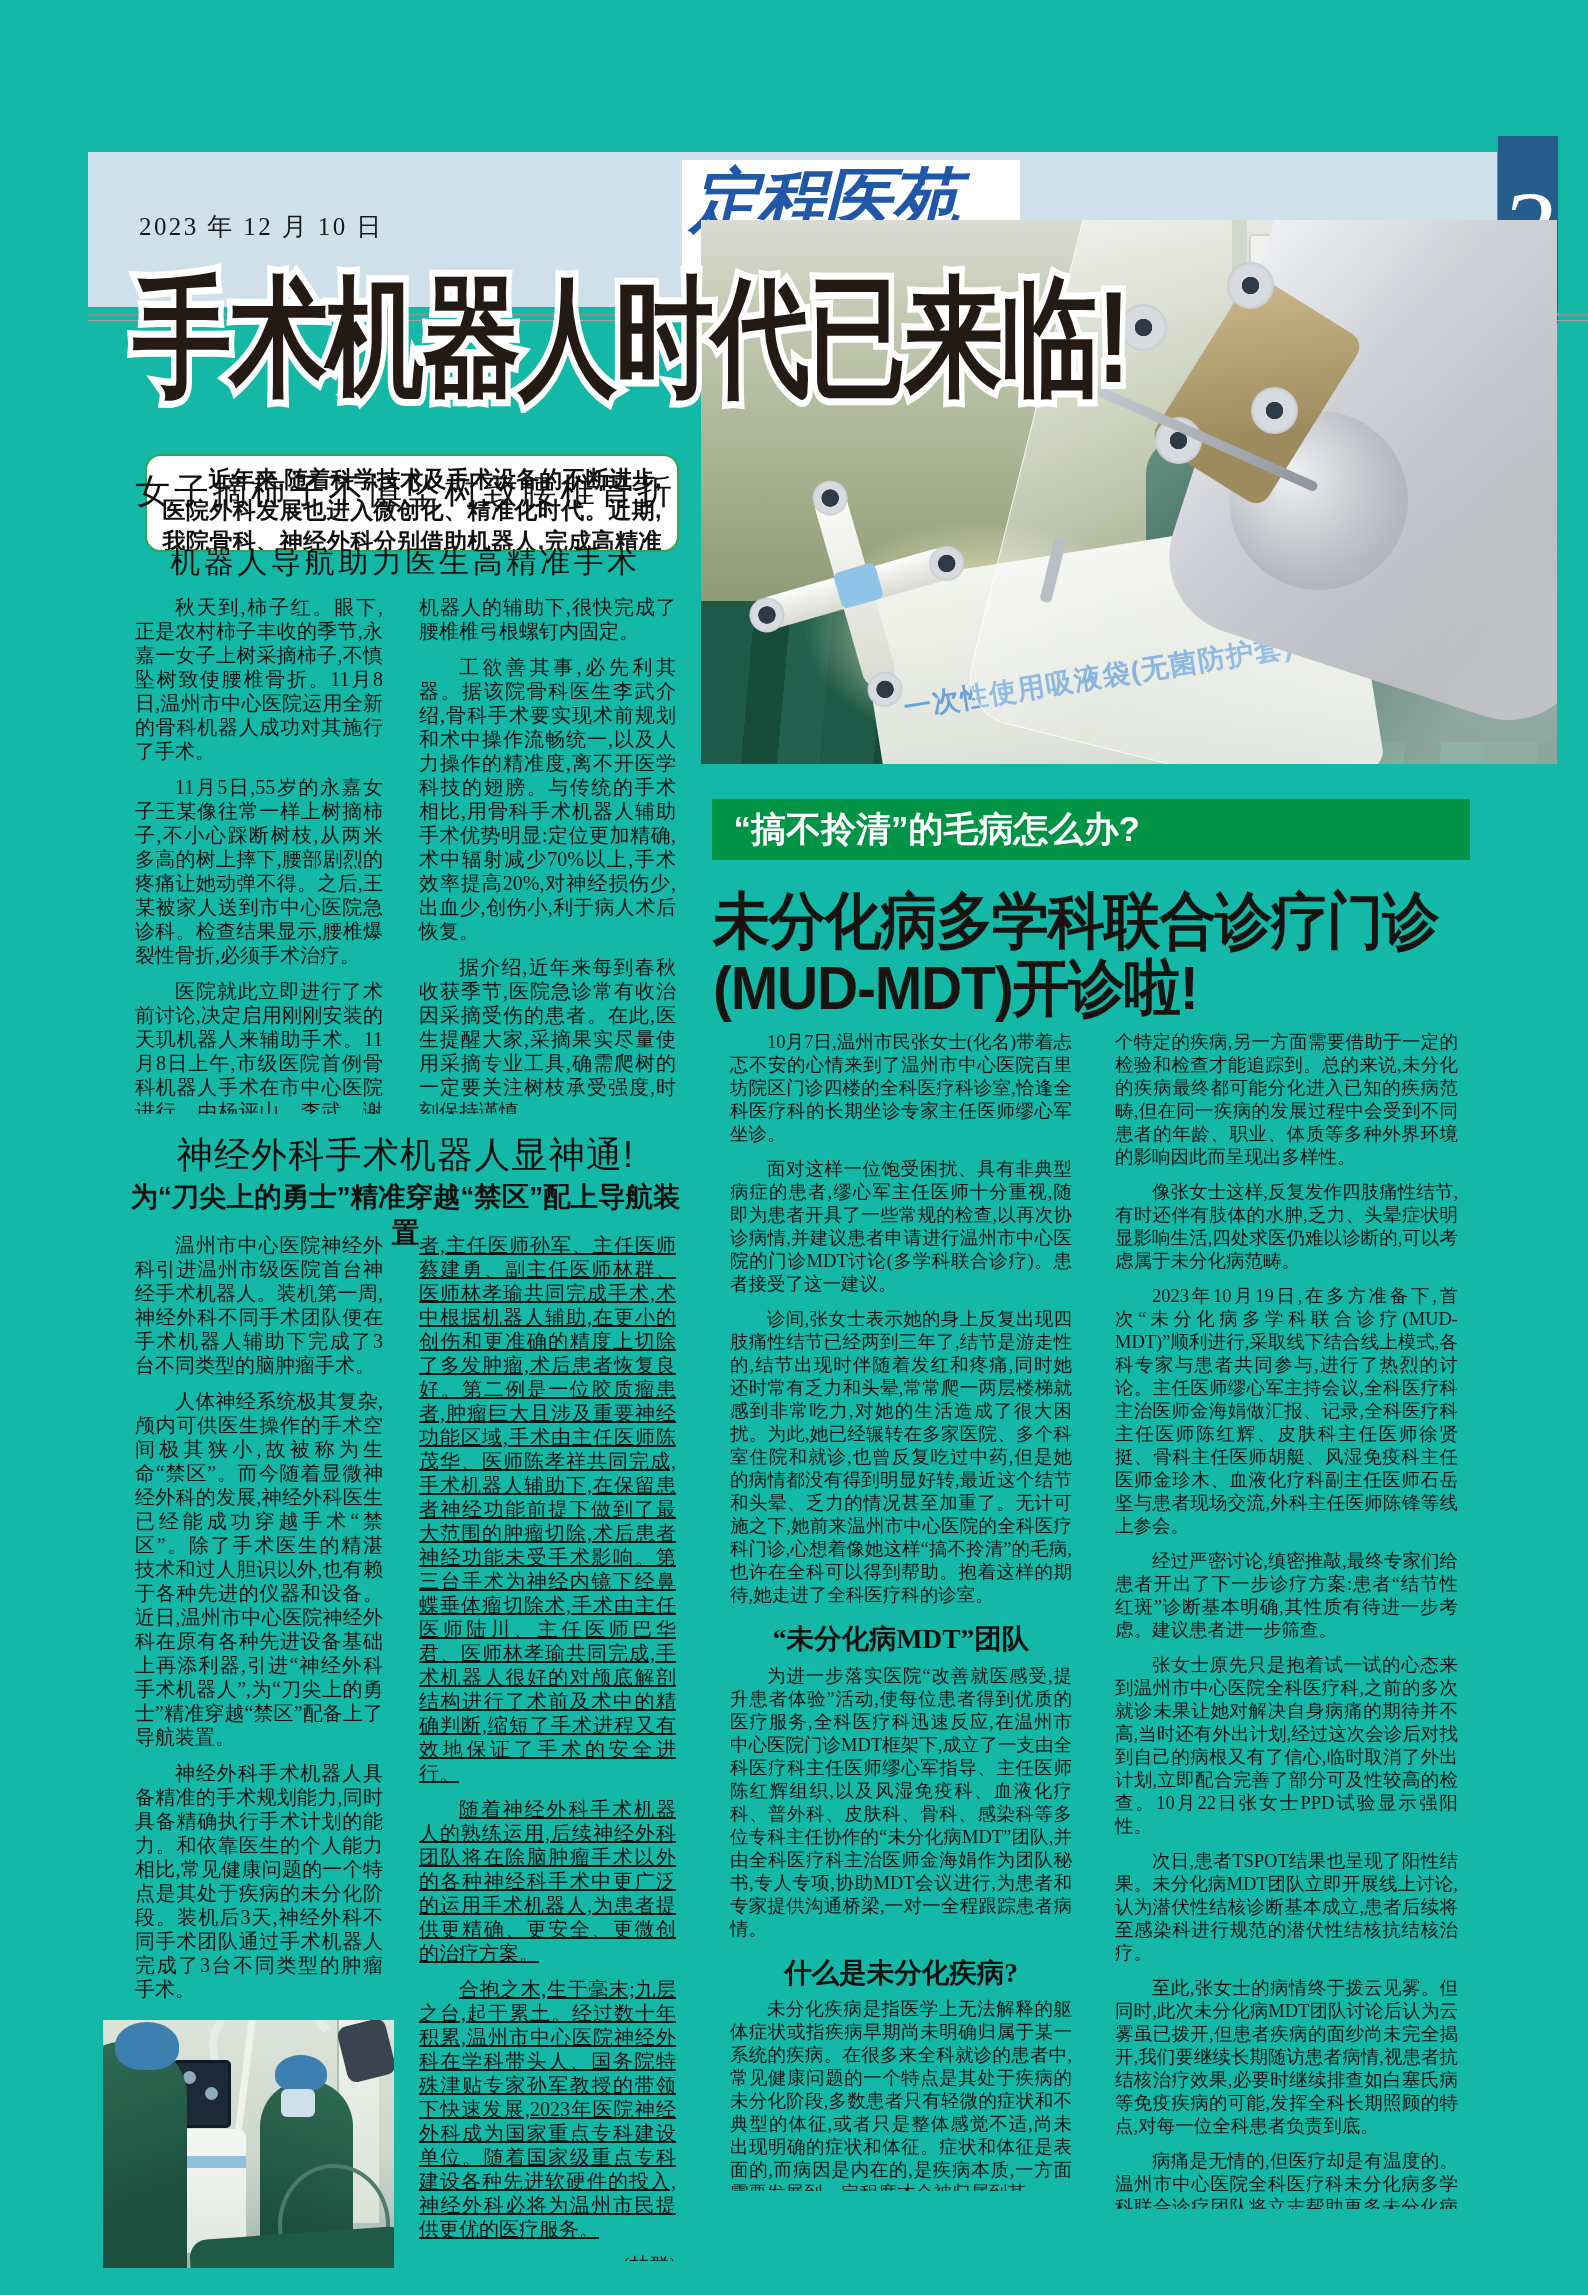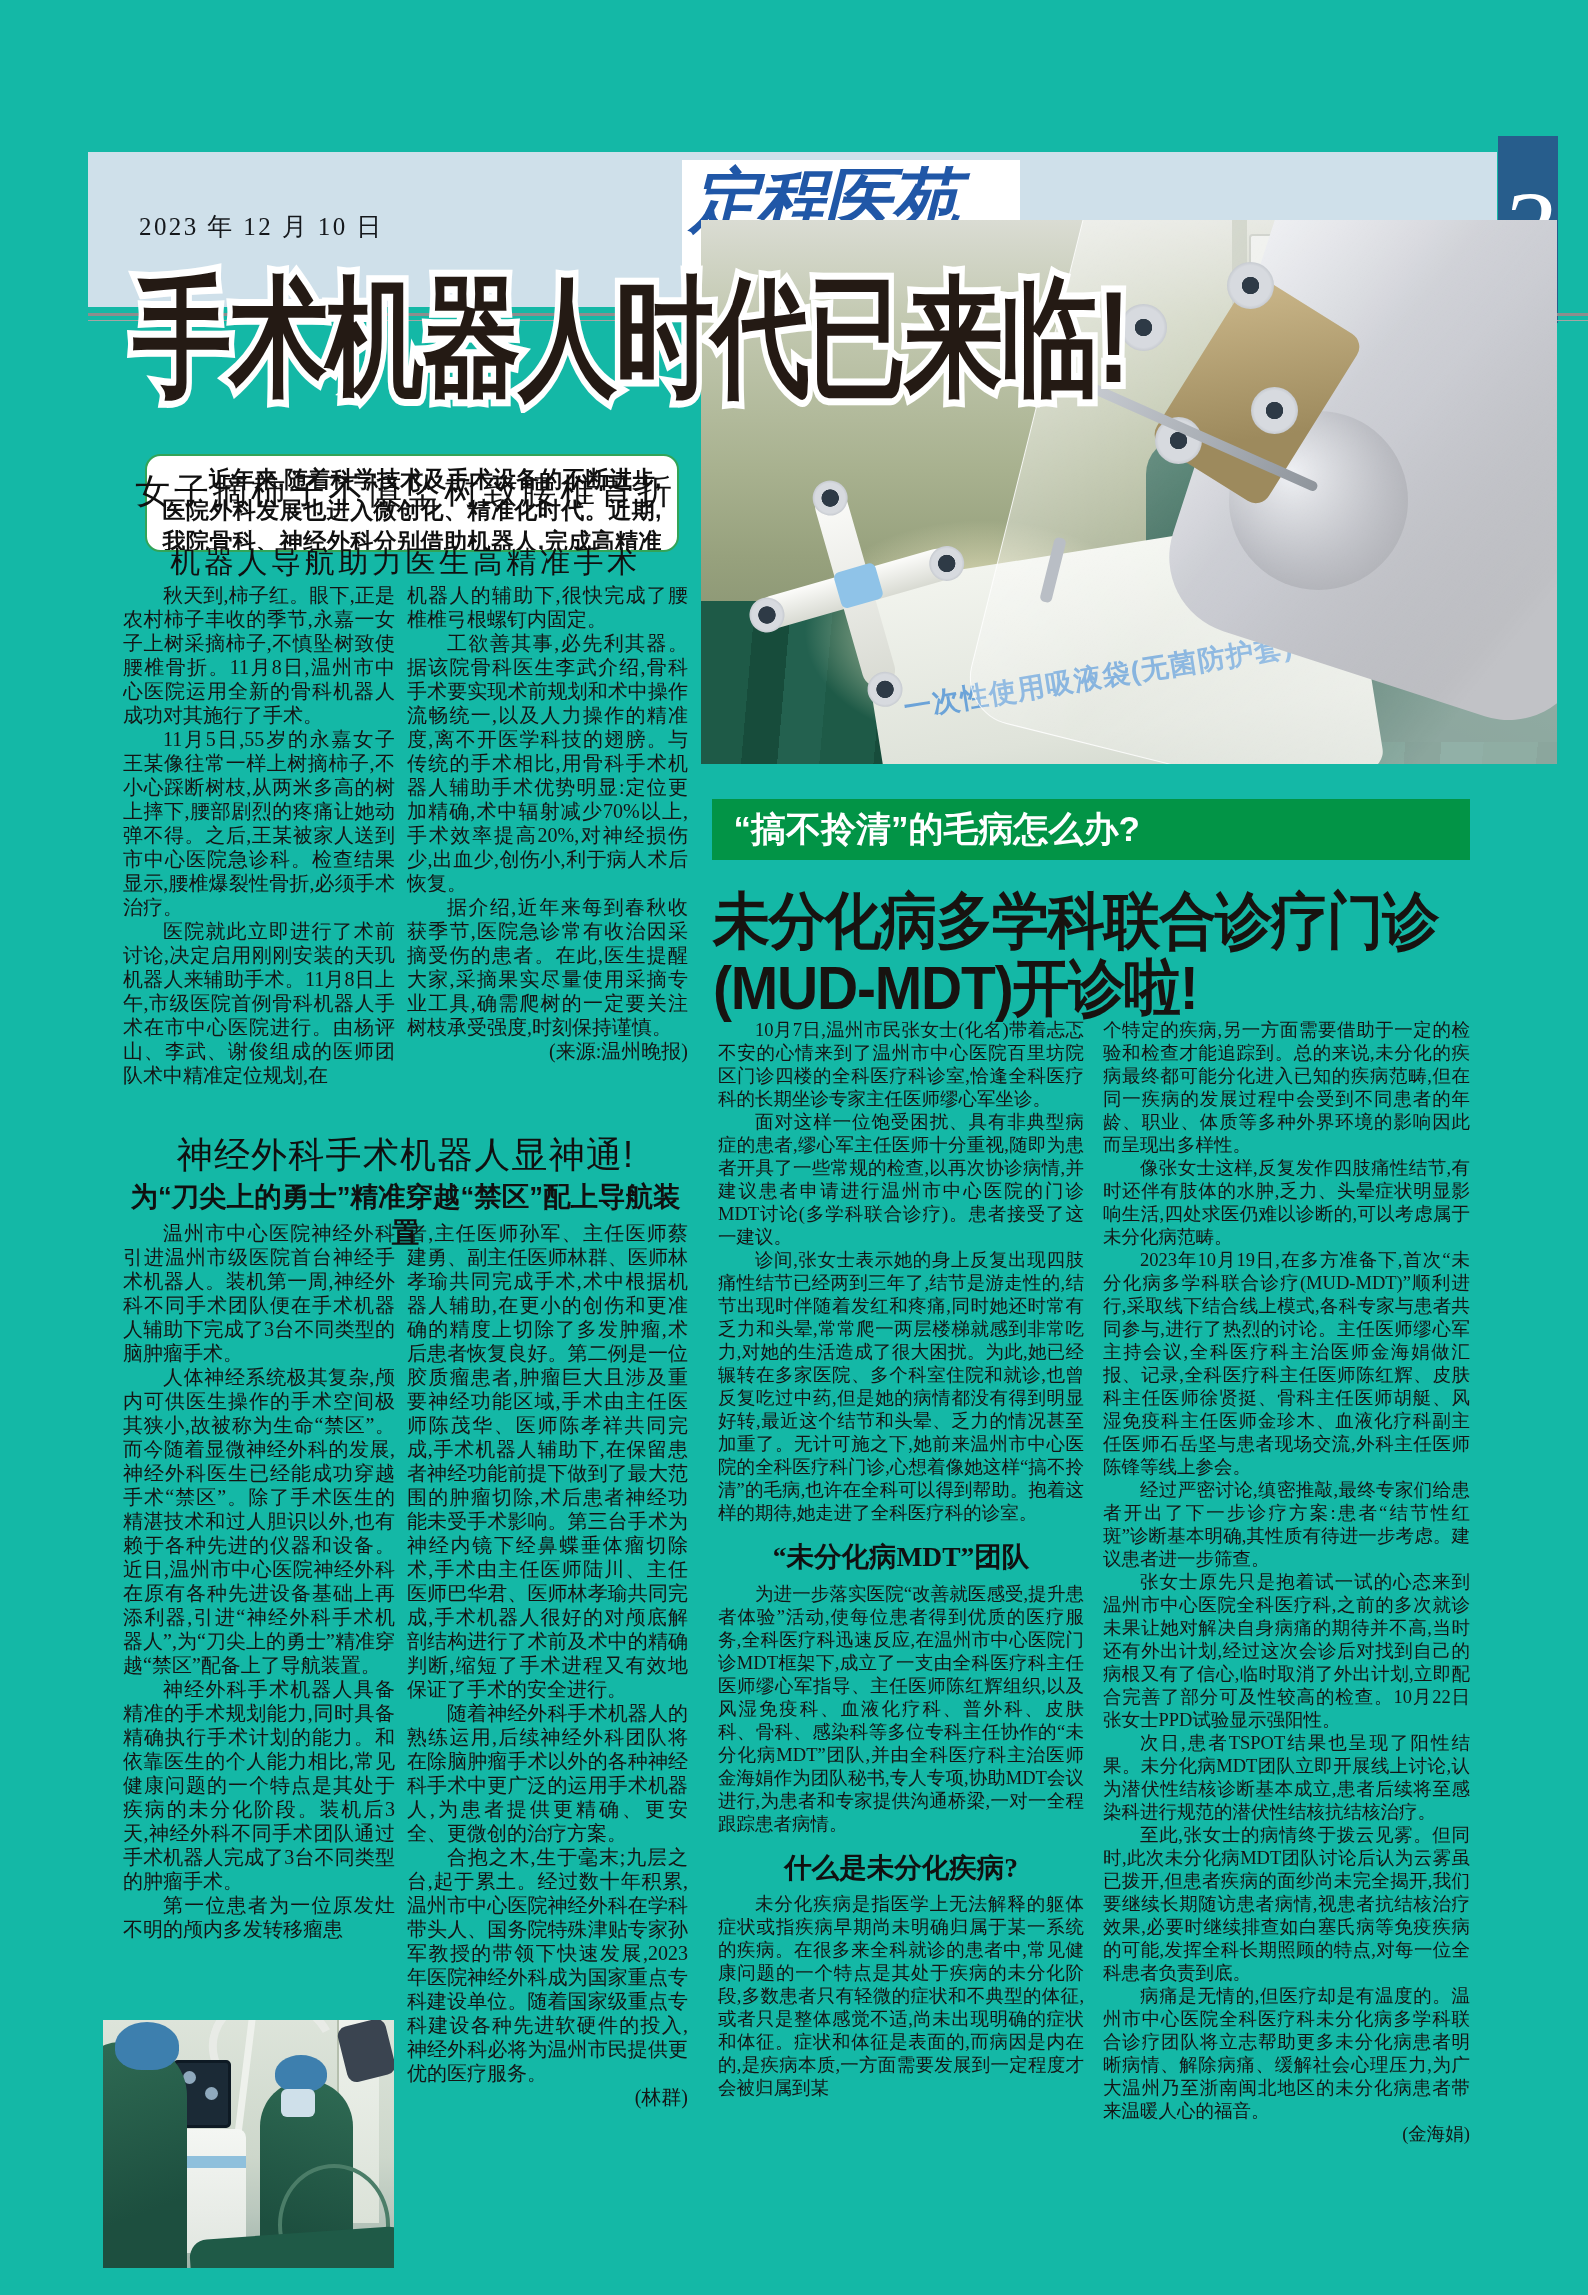--- a/index.html
+++ b/index.html
@@ -66,21 +66,21 @@
 
   
   .intro-box { position:absolute; left:145px; top:454px; width:530px; height:94px; z-index:7;
                border:2.4px solid #33a457; border-radius:15.5px; background:#ffffff; overflow:hidden; }
   .intro-box p { margin:8.4px 15.5px; font-size:23px; line-height:31px; font-weight:bold; text-indent:2em;
                  text-align:justify; font-family:"Liberation Sans","DejaVu Sans",sans-serif; color:#101010; }
 
   
   .col { position:absolute; overflow:hidden; font-size:20px; line-height:24px; text-align:justify; color:#141414; }
   .col-sm { font-size:18.5px; line-height:23px; }
-  .body-p { margin:0; text-indent:2em; }
+  .body-p { margin:12px; text-indent:2em; }
   .body-p.cont { text-indent:0; }
   .body-p.right { text-align:right; text-indent:0; }
   .sec-h { font-family:Liberation Serif, serif; font-weight:bold; font-size:27.5px;
            text-align:center; text-indent:0; margin:20.3px 0 14.4px; color:#101010; }
 
   .a-title { position:absolute; margin:0; text-align:center; color:#101010; font-weight:normal;
              font-family:"Liberation Sans","DejaVu Sans",sans-serif; }
   .a1-t1 { left:123px; top:468px; width:565px; font-size:35px; letter-spacing:3.6px; z-index:8; }
   .a1-t2 { left:123px; top:542px; width:565px; font-size:30px; letter-spacing:3.6px; z-index:8; }
   .a2-t1 { left:123px; top:1131px; width:565px; font-size:36px; letter-spacing:1.2px; }
@@ -197,21 +197,21 @@
     </div>
 
   <h2 class="a-title a2-t1">神经外科手术机器人显神通!</h2>
   <h3 class="a-title a2-t2">为“刀尖上的勇士”精准穿越“禁区”配上导航装置</h3>
   <div class="col" style="left:123px;top:1221px;width:272px;height:793px;">
       <p class="body-p">温州市中心医院神经外科引进温州市级医院首台神经手术机器人。装机第一周,神经外科不同手术团队便在手术机器人辅助下完成了3台不同类型的脑肿瘤手术。</p>
       <p class="body-p">人体神经系统极其复杂,颅内可供医生操作的手术空间极其狭小,故被称为生命“禁区”。而今随着显微神经外科的发展,神经外科医生已经能成功穿越手术“禁区”。除了手术医生的精湛技术和过人胆识以外,也有赖于各种先进的仪器和设备。近日,温州市中心医院神经外科在原有各种先进设备基础上再添利器,引进“神经外科手术机器人”,为“刀尖上的勇士”精准穿越“禁区”配备上了导航装置。</p>
       <p class="body-p">神经外科手术机器人具备精准的手术规划能力,同时具备精确执行手术计划的能力。和依靠医生的个人能力相比,常见健康问题的一个特点是其处于疾病的未分化阶段。装机后3天,神经外科不同手术团队通过手术机器人完成了3台不同类型的肿瘤手术。</p>
       <p class="body-p">第一位患者为一位原发灶不明的颅内多发转移瘤患</p>
     </div>
-  <div class="col" style="left:407px;top:1221px;width:281px;height:1040px;">
+  <div class="col" style="left:407px;top:1221px;width:281px;height:1040px;text-decoration:underline;">
       <p class="body-p cont">者,主任医师孙军、主任医师蔡建勇、副主任医师林群、医师林孝瑜共同完成手术,术中根据机器人辅助,在更小的创伤和更准确的精度上切除了多发肿瘤,术后患者恢复良好。第二例是一位胶质瘤患者,肿瘤巨大且涉及重要神经功能区域,手术由主任医师陈茂华、医师陈孝祥共同完成,手术机器人辅助下,在保留患者神经功能前提下做到了最大范围的肿瘤切除,术后患者神经功能未受手术影响。第三台手术为神经内镜下经鼻蝶垂体瘤切除术,手术由主任医师陆川、主任医师巴华君、医师林孝瑜共同完成,手术机器人很好的对颅底解剖结构进行了术前及术中的精确判断,缩短了手术进程又有效地保证了手术的安全进行。</p>
       <p class="body-p">随着神经外科手术机器人的熟练运用,后续神经外科团队将在除脑肿瘤手术以外的各种神经科手术中更广泛的运用手术机器人,为患者提供更精确、更安全、更微创的治疗方案。</p>
       <p class="body-p">合抱之木,生于毫末;九层之台,起于累土。经过数十年积累,温州市中心医院神经外科在学科带头人、国务院特殊津贴专家孙军教授的带领下快速发展,2023年医院神经外科成为国家重点专科建设单位。随着国家级重点专科建设各种先进软硬件的投入,神经外科必将为温州市民提供更优的医疗服务。</p>
       <p class="body-p right">(林群)</p>
     </div>
 
   <div class="photo-bottom">
     <div class="pb-panel"></div>
     <div class="pb-scope"></div>
     <div class="pb-arc"></div>

